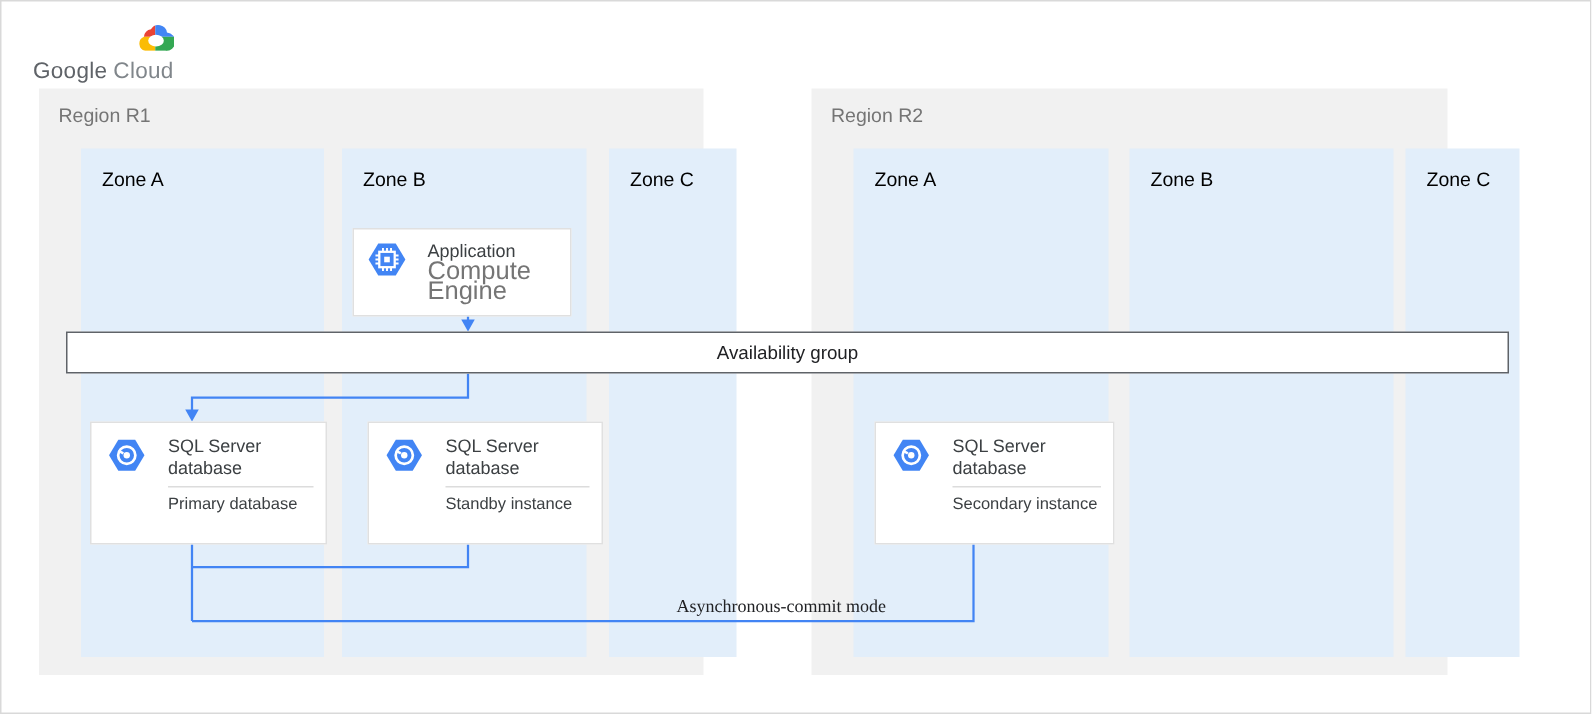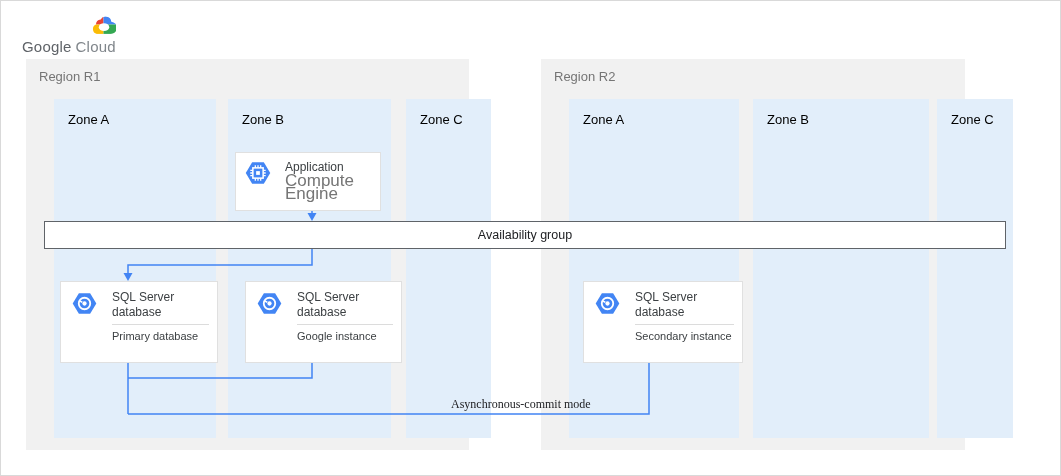--- a/index.html
+++ b/index.html
@@ -167,21 +167,21 @@
       <svg width="27" height="27" viewBox="0 0 24 24">
         <polygon points="1.5,12 7,2.8 17,2.8 22.5,12 17,21.2 7,21.2" fill="#4285f4"></polygon>
         <circle cx="12" cy="12" r="5.1" fill="none" stroke="#ffffff" stroke-width="1.6"></circle>
         <circle cx="12" cy="12" r="1.9" fill="#ffffff"></circle>
         <path d="M7.2,9.4 L10,10.9" stroke="#ffffff" stroke-width="1.4"></path>
       </svg>
     </span>
     <div class="sql-body">
       <div class="sql-title">SQL Server database</div>
       <div class="sql-divider"></div>
-      <div class="sql-instance">Google instance</div>
+      <div class="sql-instance">Standby instance</div>
     </div>
   </div>
 
   <div class="node sql-node" style="left:570px; width:160px;">
     <span class="hex">
       <svg width="27" height="27" viewBox="0 0 24 24">
         <polygon points="1.5,12 7,2.8 17,2.8 22.5,12 17,21.2 7,21.2" fill="#4285f4"></polygon>
         <circle cx="12" cy="12" r="5.1" fill="none" stroke="#ffffff" stroke-width="1.6"></circle>
         <circle cx="12" cy="12" r="1.9" fill="#ffffff"></circle>
         <path d="M7.2,9.4 L10,10.9" stroke="#ffffff" stroke-width="1.4"></path>

